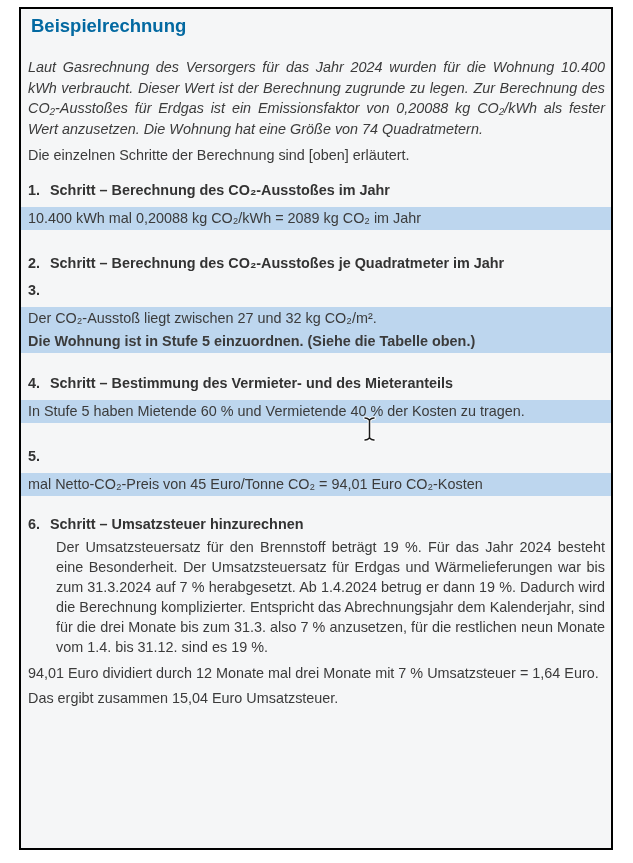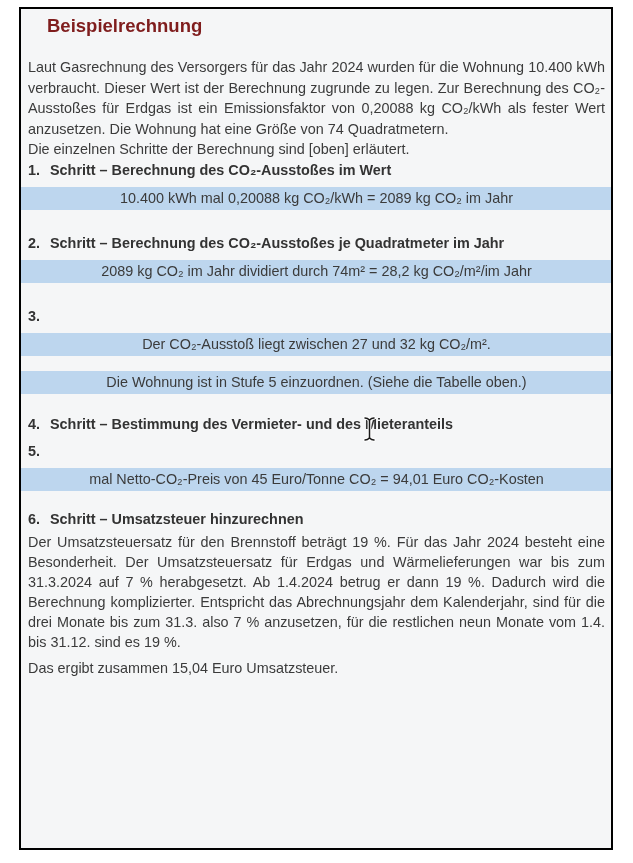--- a/index.html
+++ b/index.html
@@ -16,57 +16,56 @@
     left: 19px; top: 7px;
     width: 594px; height: 843px;
     border: 2px solid #000000;
     background: #f5f6f7;
     padding-top: 6px;
   }
   .doc-title {
     font-size: 18.5px;
     line-height: 22px;
     font-weight: bold;
-    color: #7f1d1d;
+    color: #0369a1;
     padding: 0 10px;
     margin-bottom: 20px;
-    margin-left: 16px;
   }
   .para {
     font-size: 14.4px;
     line-height: 20.5px;
     text-align: justify;
     padding: 0 6px 0 7px;
   }
-  .intro-para   { margin-bottom: 0; }
-  .note-para    { text-align: left; }
+  .intro-para   { margin-bottom: 6px; font-style: italic; }
+  .note-para    { margin-bottom: 14px; text-align: left; }
   .step-heading {
     font-size: 14.4px;
     line-height: 21px;
     font-weight: bold;
     color: #333333;
     padding: 0 6px 0 7px;
     margin-bottom: 6px;
     display: flex;
   }
   .step-number {
     width: 22px;
     flex: 0 0 22px;
   }
-  .highlight-group { margin-bottom: 23px; text-align: center; }
+  .highlight-group { margin-bottom: 23px; }
   .highlight-group.tight { margin-bottom: 20px; }
   .highlight-group.tight2 { margin-bottom: 18px; }
   .highlight-line {
     background: #bdd6ee;
     font-size: 14.4px;
     line-height: 21px;
     padding: 1px 6px 1px 7px;
   }
-  .highlight-line + .highlight-line { margin-top: 15px; }
-  .vat-para   { margin-bottom: 6px; line-height: 20px; }
+  .highlight-line + .highlight-line { margin-top: 0; font-weight: bold; }
+  .vat-para   { margin-bottom: 6px; line-height: 20px; margin-left: 28px; }
   .calc-para  { margin-bottom: 5px; }
   .total-para { margin-bottom: 8px; text-align: left; }
   .step6-heading { margin-bottom: 2px; }
   .text-cursor {
     position: absolute;
     left: 362px; top: 415px;
     width: 15px; height: 28px;
     pointer-events: none;
   }
 </style>
@@ -76,59 +75,60 @@
 <div class="doc-frame">
 
   <div class="doc-title">Beispielrechnung</div>
 
   <p class="para intro-para">Laut Gasrechnung des Versorgers für das Jahr 2024 wurden für die Wohnung 10.400 kWh verbraucht. Dieser Wert ist der Berechnung zugrunde zu legen. Zur Berechnung des CO₂-Ausstoßes für Erdgas ist ein Emissionsfaktor von 0,20088 kg CO₂/kWh als fester Wert anzusetzen. Die Wohnung hat eine Größe von 74 Quadratmetern.</p>
 
   <p class="para note-para">Die einzelnen Schritte der Berechnung sind [oben] erläutert.</p>
 
   <div class="step-heading">
     <span class="step-number">1.</span>
-    <span>Schritt – Berechnung des CO₂-Ausstoßes im Wert</span>
+    <span>Schritt – Berechnung des CO₂-Ausstoßes im Jahr</span>
   </div>
   <div class="highlight-group">
     <div class="highlight-line">10.400 kWh mal 0,20088 kg CO₂/kWh = 2089 kg CO₂ im Jahr</div>
   </div>
 
   <div class="step-heading">
     <span class="step-number">2.</span>
     <span>Schritt – Berechnung des CO₂-Ausstoßes je Quadratmeter im Jahr</span>
-  </div>
-  <div class="highlight-group">
-    <div class="highlight-line">2089 kg CO₂ im Jahr dividiert durch 74m² = 28,2 kg CO₂/m²/im Jahr</div>
   </div>
 
   <div class="step-heading">
     <span class="step-number">3.</span>
   </div>
   <div class="highlight-group tight">
     <div class="highlight-line">Der CO₂-Ausstoß liegt zwischen 27 und 32 kg CO₂/m².</div>
     <div class="highlight-line">Die Wohnung ist in Stufe 5 einzuordnen. (Siehe die Tabelle oben.)</div>
   </div>
 
   <div class="step-heading">
     <span class="step-number">4.</span>
     <span>Schritt – Bestimmung des Vermieter- und des Mieteranteils</span>
   </div>
+  <div class="highlight-group">
+    <div class="highlight-line">In Stufe 5 haben Mietende 60 % und Vermietende 40 % der Kosten zu tragen.</div>
+  </div>
 
   <div class="step-heading">
     <span class="step-number">5.</span>
   </div>
   <div class="highlight-group tight2">
     <div class="highlight-line">mal Netto-CO₂-Preis von 45 Euro/Tonne CO₂ = 94,01 Euro CO₂-Kosten</div>
   </div>
 
   <div class="step-heading step6-heading">
     <span class="step-number">6.</span>
     <span>Schritt – Umsatzsteuer hinzurechnen</span>
   </div>
   <p class="para vat-para">Der Umsatzsteuersatz für den Brennstoff beträgt 19 %. Für das Jahr 2024 besteht eine Besonderheit. Der Umsatzsteuersatz für Erdgas und Wärmelieferungen war bis zum 31.3.2024 auf 7 % herabgesetzt. Ab 1.4.2024 betrug er dann 19 %. Dadurch wird die Berechnung komplizierter. Entspricht das Abrechnungsjahr dem Kalenderjahr, sind für die drei Monate bis zum 31.3. also 7 % anzusetzen, für die restlichen neun Monate vom 1.4. bis 31.12. sind es 19 %.</p>
+  <p class="para calc-para">94,01 Euro dividiert durch 12 Monate mal drei Monate mit 7 % Umsatzsteuer = 1,64 Euro.</p>
   <p class="para total-para">Das ergibt zusammen 15,04 Euro Umsatzsteuer.</p>
 
 </div>
 
 <svg class="text-cursor" viewBox="0 0 15 28">
   <g fill="none" stroke="#ffffff" stroke-width="3.6" stroke-linecap="round">
     <path d="M3 3 C5.5 3 7.5 5 7.5 5 C7.5 5 9.5 3 12 3"></path>
     <path d="M7.5 5 L7.5 23"></path>
     <path d="M3 25 C5.5 25 7.5 23 7.5 23 C7.5 23 9.5 25 12 25"></path>
   </g>

